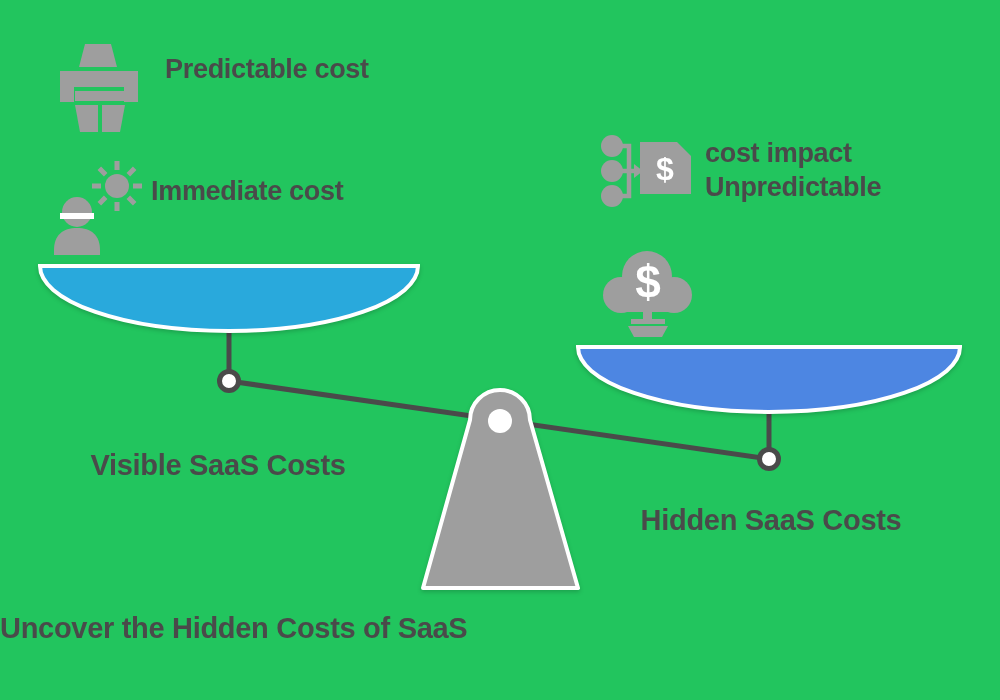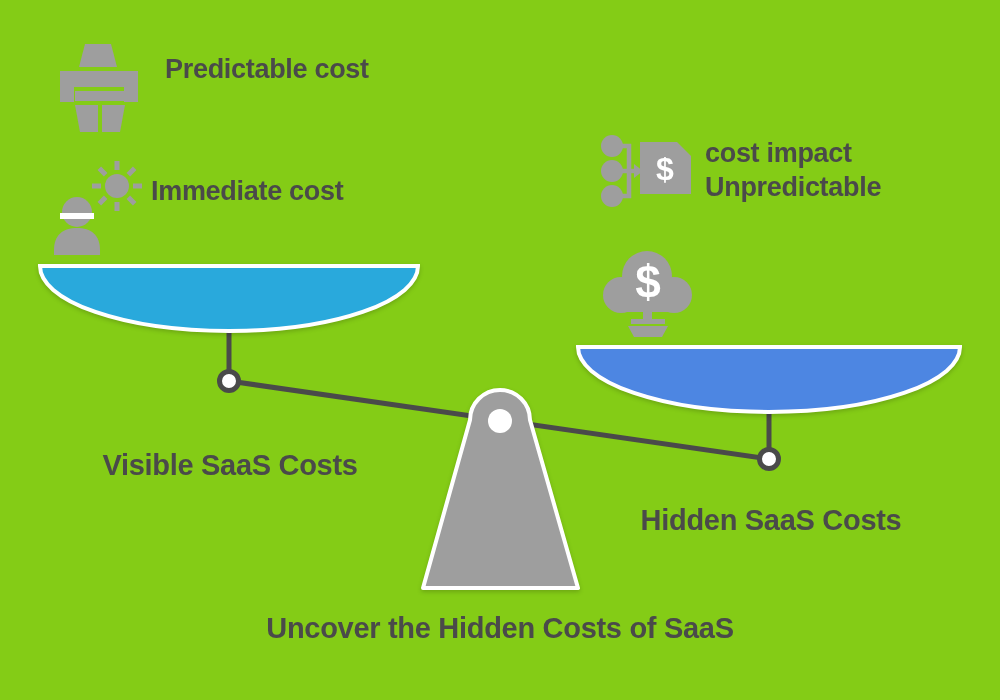--- a/index.html
+++ b/index.html
@@ -1,30 +1,30 @@
 <!DOCTYPE html>
 <html><head>
 <meta charset="utf-8">
 <style>
   html,body{margin:0;padding:0;background:#ffffff;}
   .canvas{
-    position:relative;width:1000px;height:700px;background:#84cc16;overflow:hidden;
+    position:relative;width:1000px;height:700px;background:#22c55e;overflow:hidden;
     font-family:"Liberation Sans", sans-serif;
   }
   .abs{position:absolute;}
   .feature-text{
     position:absolute;font-weight:700;font-size:27px;line-height:34px;
     color:#4A4A4A;letter-spacing:-0.3px;white-space:nowrap;
   }
   .pan-label{
     position:absolute;font-weight:700;font-size:29px;color:#4A4A4A;
     letter-spacing:-0.3px;text-align:center;white-space:nowrap;
   }
   .main-title{
-    position:absolute;left:0;top:612px;width:1000px;text-align:center;
+    position:absolute;left:0;top:612px;width:1000px;text-align:left;
     font-weight:700;font-size:29px;color:#4A4A4A;letter-spacing:-0.3px;
   }
   .icon-shape{fill:#9E9E9E;}
   .icon-stroke{stroke:#9E9E9E;fill:none;}
   .dollar{
     fill:#ffffff;font-family:"Liberation Sans", sans-serif;font-weight:700;
     text-anchor:middle;
   }
   svg{display:block;}
 </style>
@@ -101,18 +101,18 @@
     <circle cx="769" cy="459" r="9.5" fill="#ffffff" stroke="#4A4A4A" stroke-width="5"></circle>
 
     <path d="M40,266 A189,65 0 0 0 418,266 Z" stroke="#ffffff" stroke-width="4" style="filter:drop-shadow(0 2px 2px rgba(0,0,0,0.18))" fill="#29A9DC"></path>
 
     <path d="M578,347 A191,65 0 0 0 960,347 Z" stroke="#ffffff" stroke-width="4" style="filter:drop-shadow(0 2px 2px rgba(0,0,0,0.18))" fill="#4D86E2"></path>
 
     <path d="M423,588 L470,420 A30,30 0 0 1 530,420 L578,588 Z" stroke="#ffffff" stroke-width="4" stroke-linejoin="round" style="filter:drop-shadow(0 2px 2px rgba(0,0,0,0.18))" fill="#9E9E9E"></path>
     <circle cx="500" cy="421" r="12" fill="#ffffff"></circle>
   </svg>
 
-  <div class="pan-label" style="left:50px;top:449px;width:360px">Visible SaaS Costs</div>
+  <div class="pan-label" style="left:38px;top:449px;width:360px">Visible SaaS Costs</div>
   <div class="pan-label" style="left:591px;top:504px;width:360px">Hidden SaaS Costs</div>
 
   <div class="main-title">Uncover the Hidden Costs of SaaS</div>
 
 </div>
 
 </body></html>

